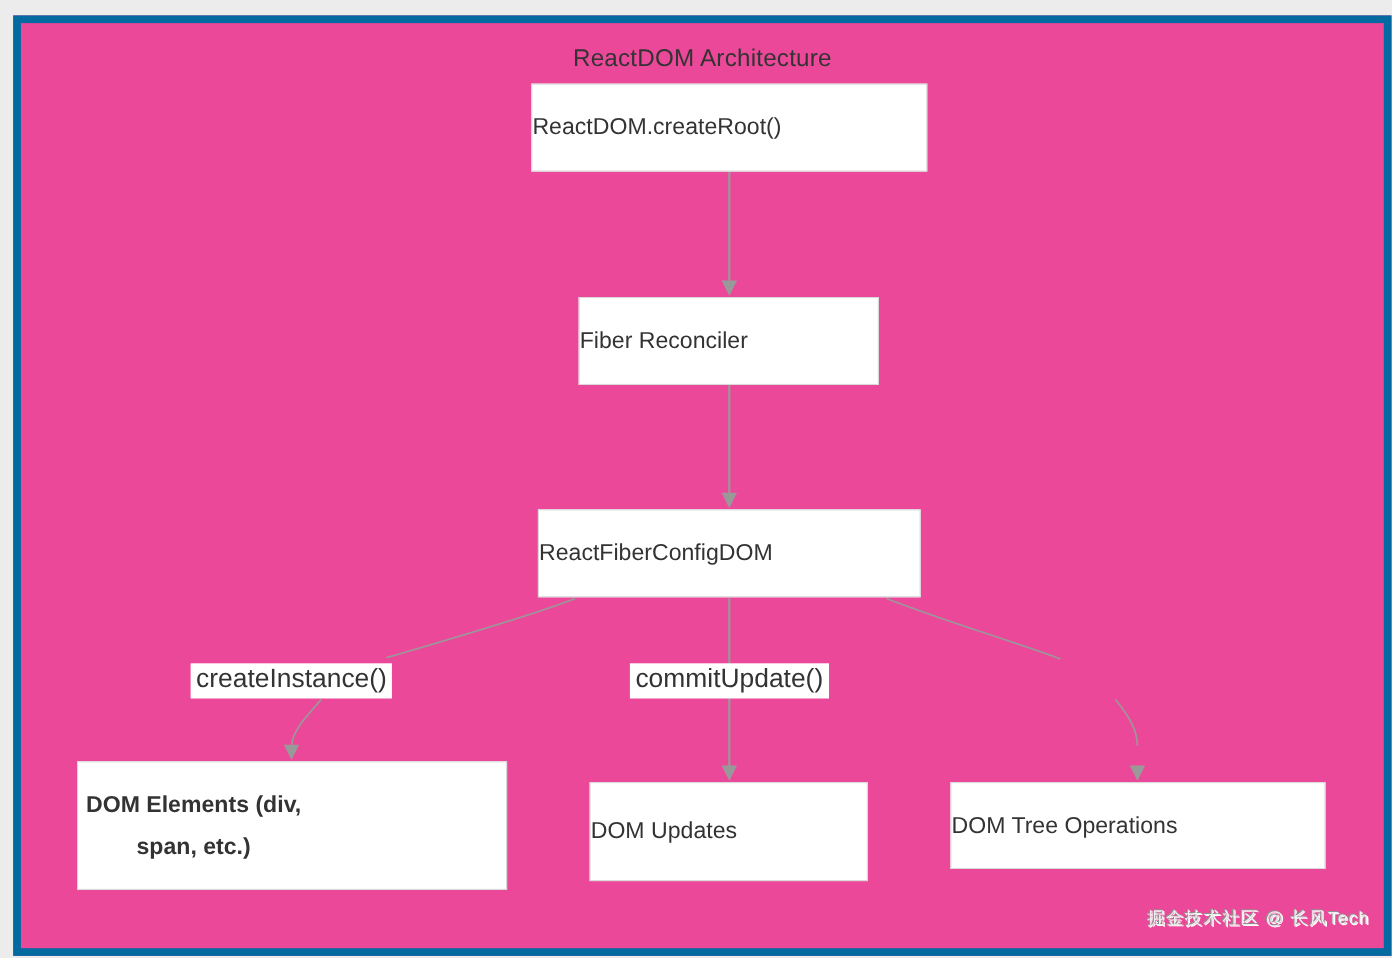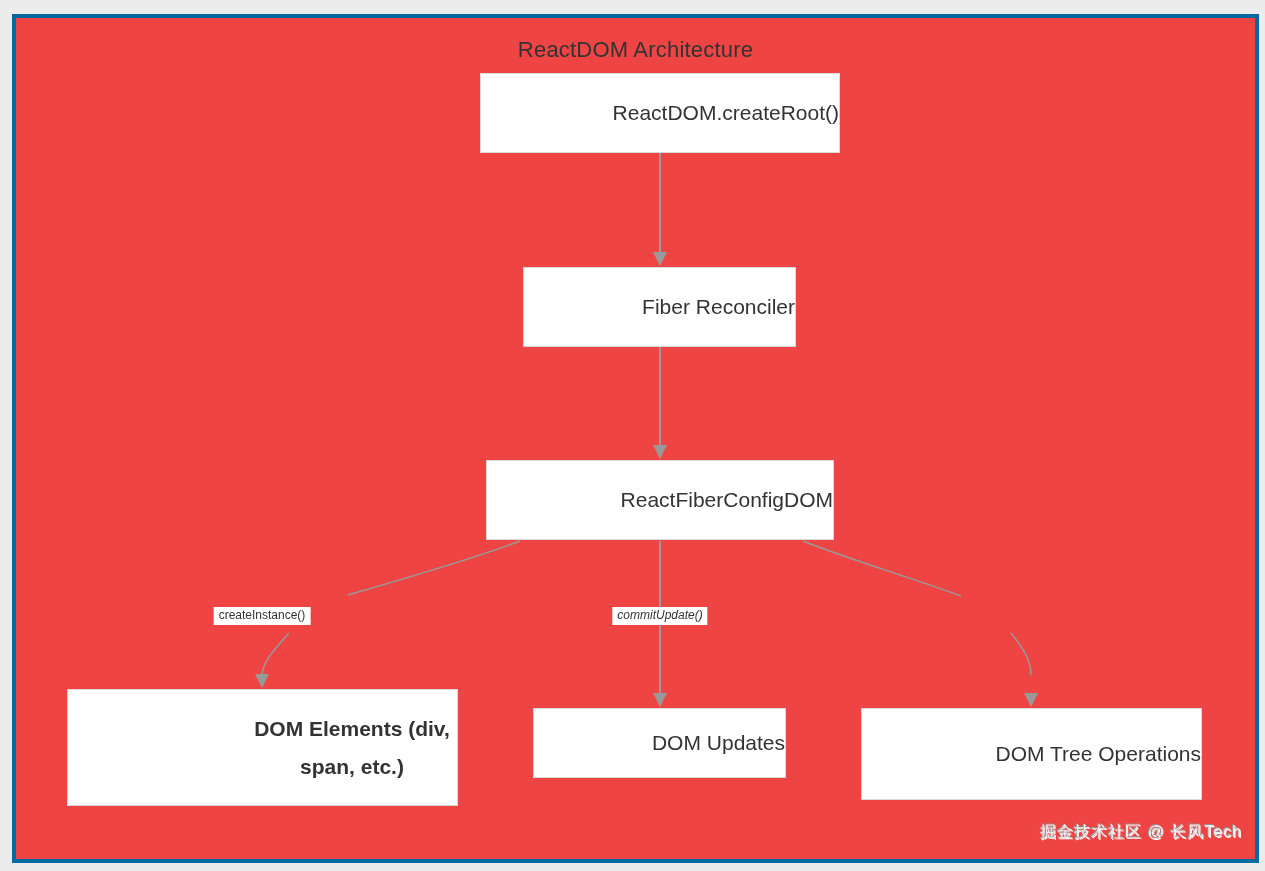--- a/index.html
+++ b/index.html
@@ -10,22 +10,22 @@
     background: #ececec;
     font-family: "Liberation Sans", "DejaVu Sans", sans-serif;
     overflow: hidden;
   }
   .canvas {
     position: absolute;
     left: 12px;
     top: 14px;
     width: 1239px;
     height: 841px;
-    background: #ef4444;
-    border: 4px solid #0369a1;
+    background: #ec4899;
+    border: 7px solid #0369a1;
   }
   .title {
     position: absolute;
     left: 0;
     right: 0;
     top: 19px;
     text-align: center;
     font-size: 22px;
     color: #333333;
     letter-spacing: 0.2px;
@@ -37,45 +37,45 @@
     width: 1265px;
     height: 871px;
     pointer-events: none;
   }
   .node {
     position: absolute;
     background: #ffffff;
     border: 1px solid #d9d9d9;
     display: flex;
     align-items: center;
-    justify-content: flex-end;
+    justify-content: flex-start;
     text-align: center;
     font-size: 21px;
     color: #333333;
     box-sizing: border-box;
   }
   
   .node-create-root        { left: 464px; top:  55px; width: 360px; height: 80px; }
   .node-fiber-reconciler   { left: 507px; top: 249px; width: 273px; height: 80px; }
   .node-fiber-config-dom   { left: 470px; top: 442px; width: 348px; height: 80px; }
   .node-dom-elements       { left:  51px; top: 671px; width: 391px; height: 117px; line-height: 38px; }
   .node-dom-elements .node-label { width: 210px; font-weight: bold; }
-  .node-dom-updates        { left: 517px; top: 690px; width: 253px; height: 70px; }
-  .node-dom-tree-ops       { left: 845px; top: 690px; width: 341px; height: 92px; }
+  .node-dom-updates        { left: 517px; top: 690px; width: 253px; height: 90px; }
+  .node-dom-tree-ops       { left: 845px; top: 690px; width: 341px; height: 79px; }
   .edge-label {
     position: absolute;
     transform: translate(-50%, -50%);
     background: #ffffff;
     padding: 1px 5px 3px 5px;
-    font-size: 12px;
+    font-size: 24px;
     color: #333333;
     white-space: nowrap;
   }
   .edge-label-left   { left: 246px; top: 598px; }
-  .edge-label-middle { left: 644px; top: 598px; font-style: italic; }
+  .edge-label-middle { left: 644px; top: 598px; }
   .edge-label-right  { left: 1015px; top: 598px; }
   .watermark {
     position: absolute;
     right: 13px;
     top: 804px;
     font-size: 16px;
     letter-spacing: 1px;
     color: #ededed;
     text-shadow: -1px -1px 0 #8f8f8f, 1px 1px 0 #ffffff;
     white-space: nowrap;

